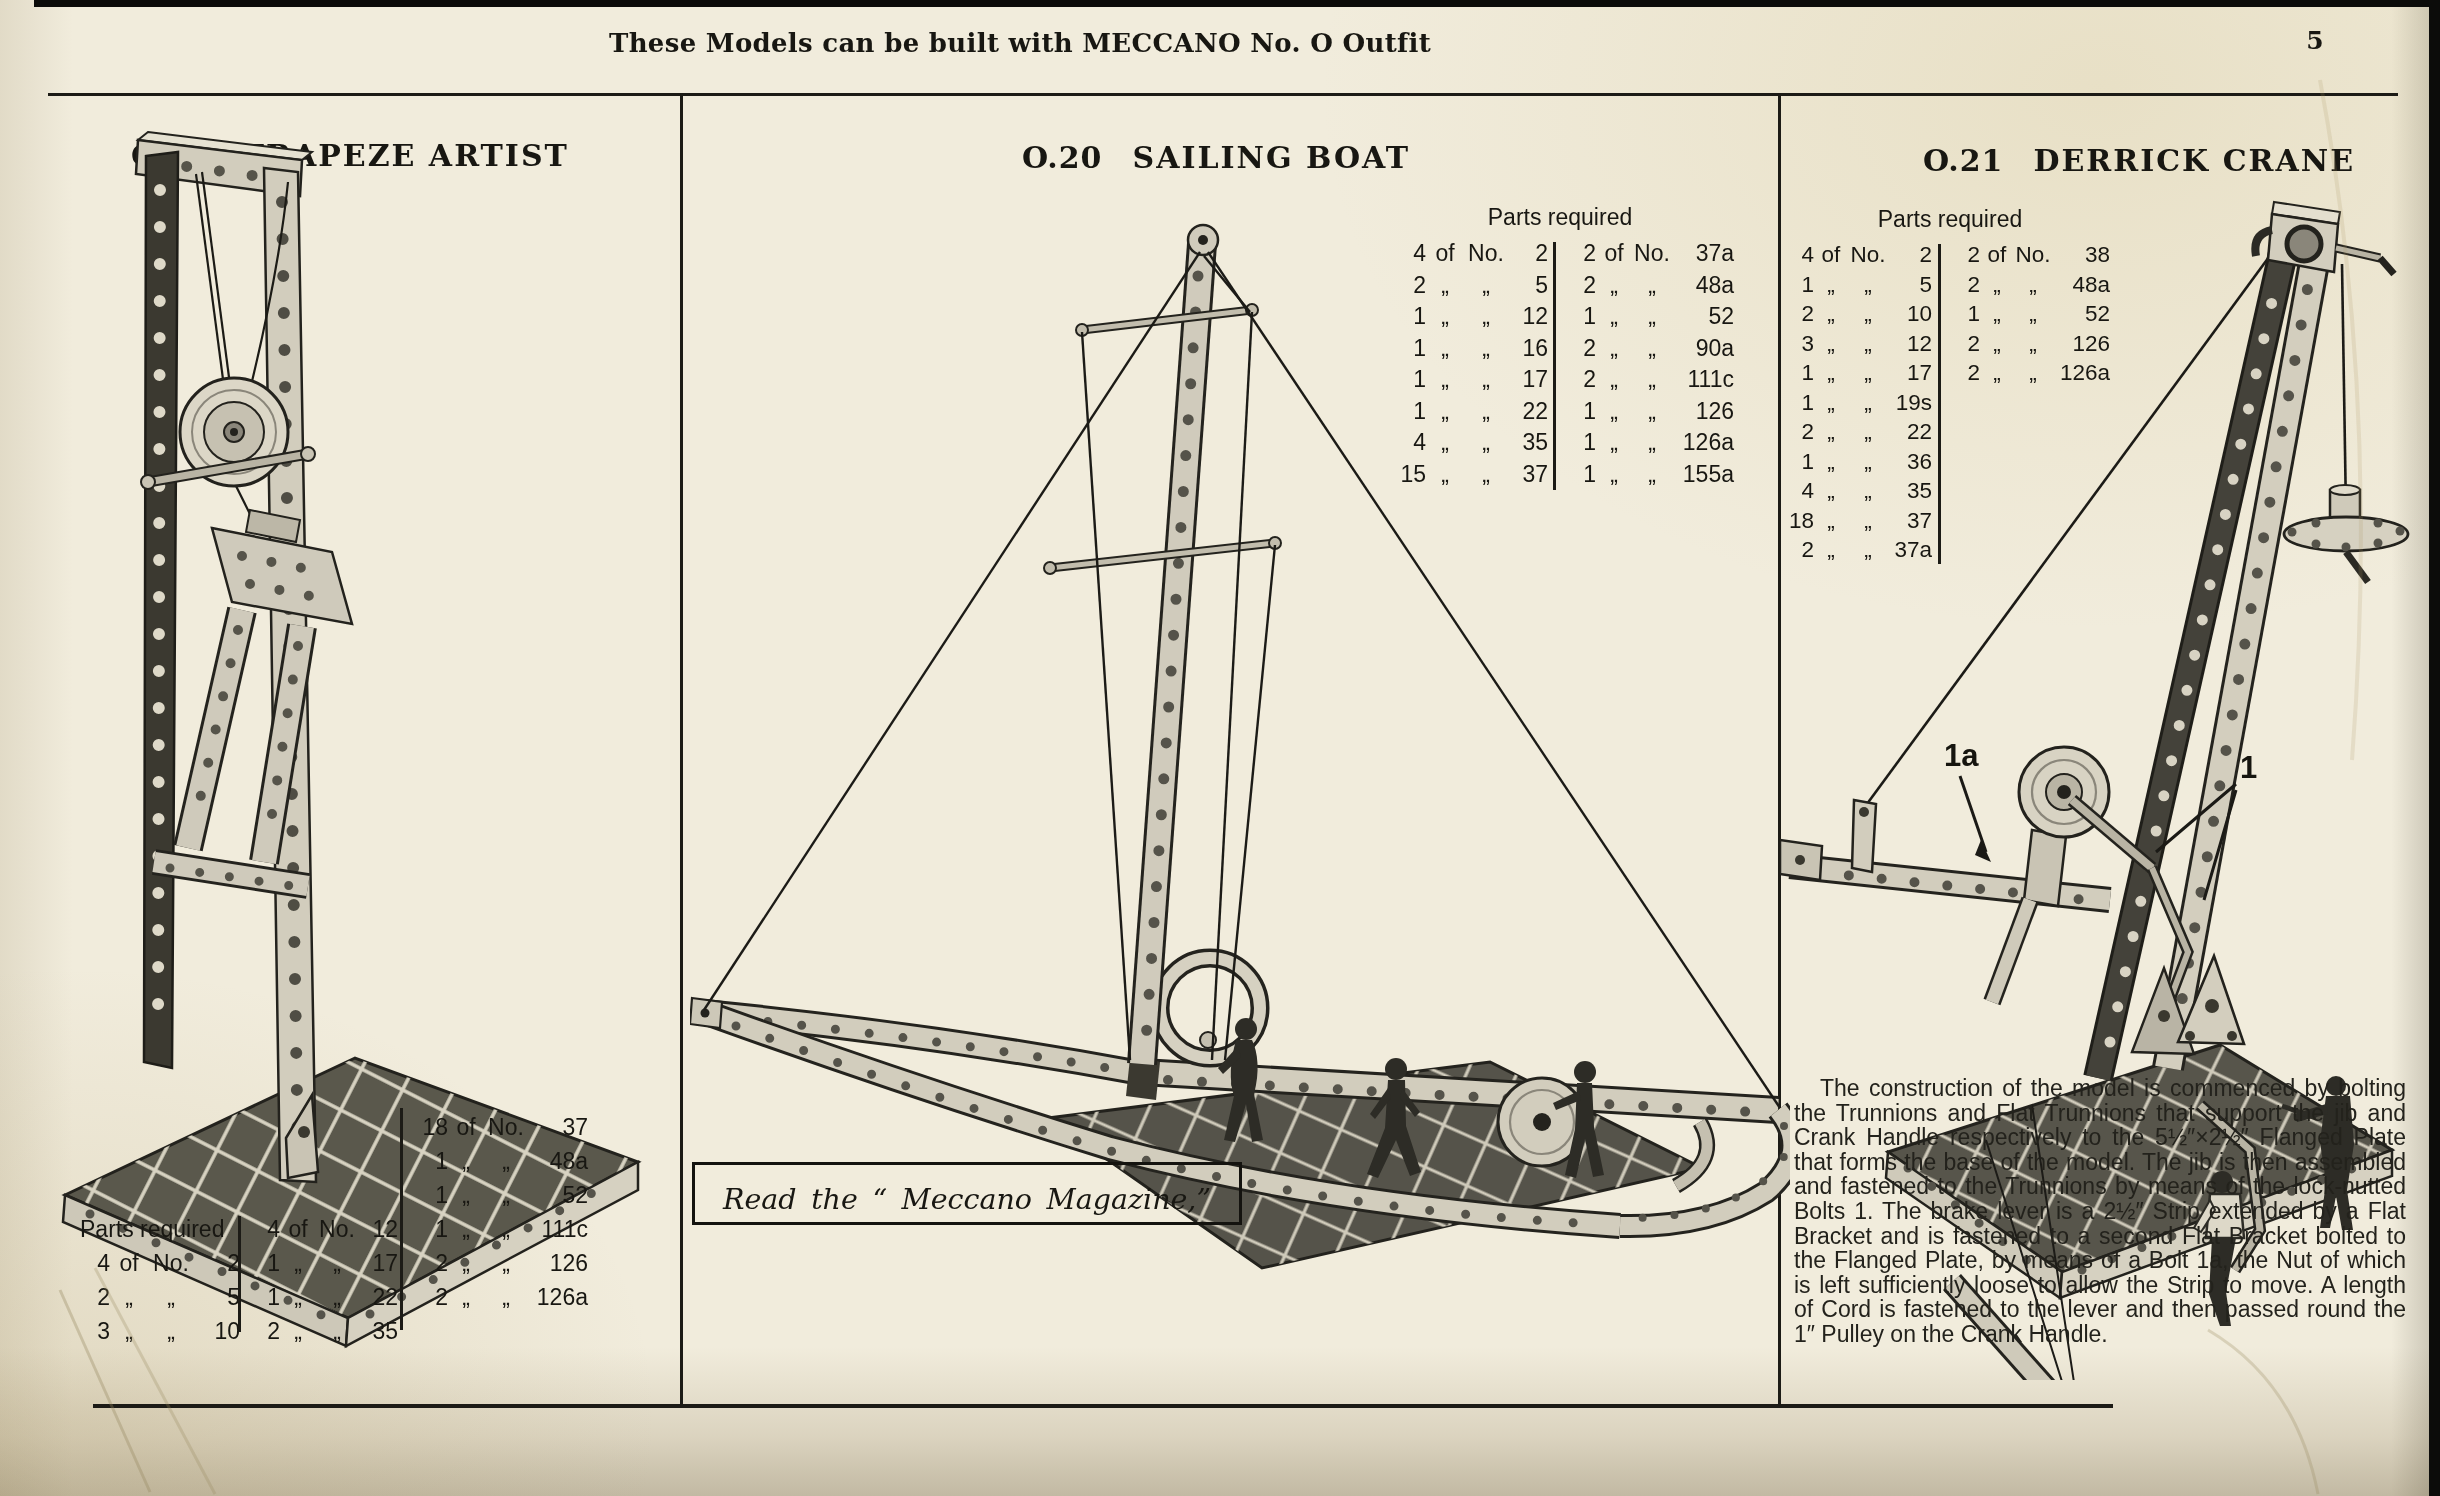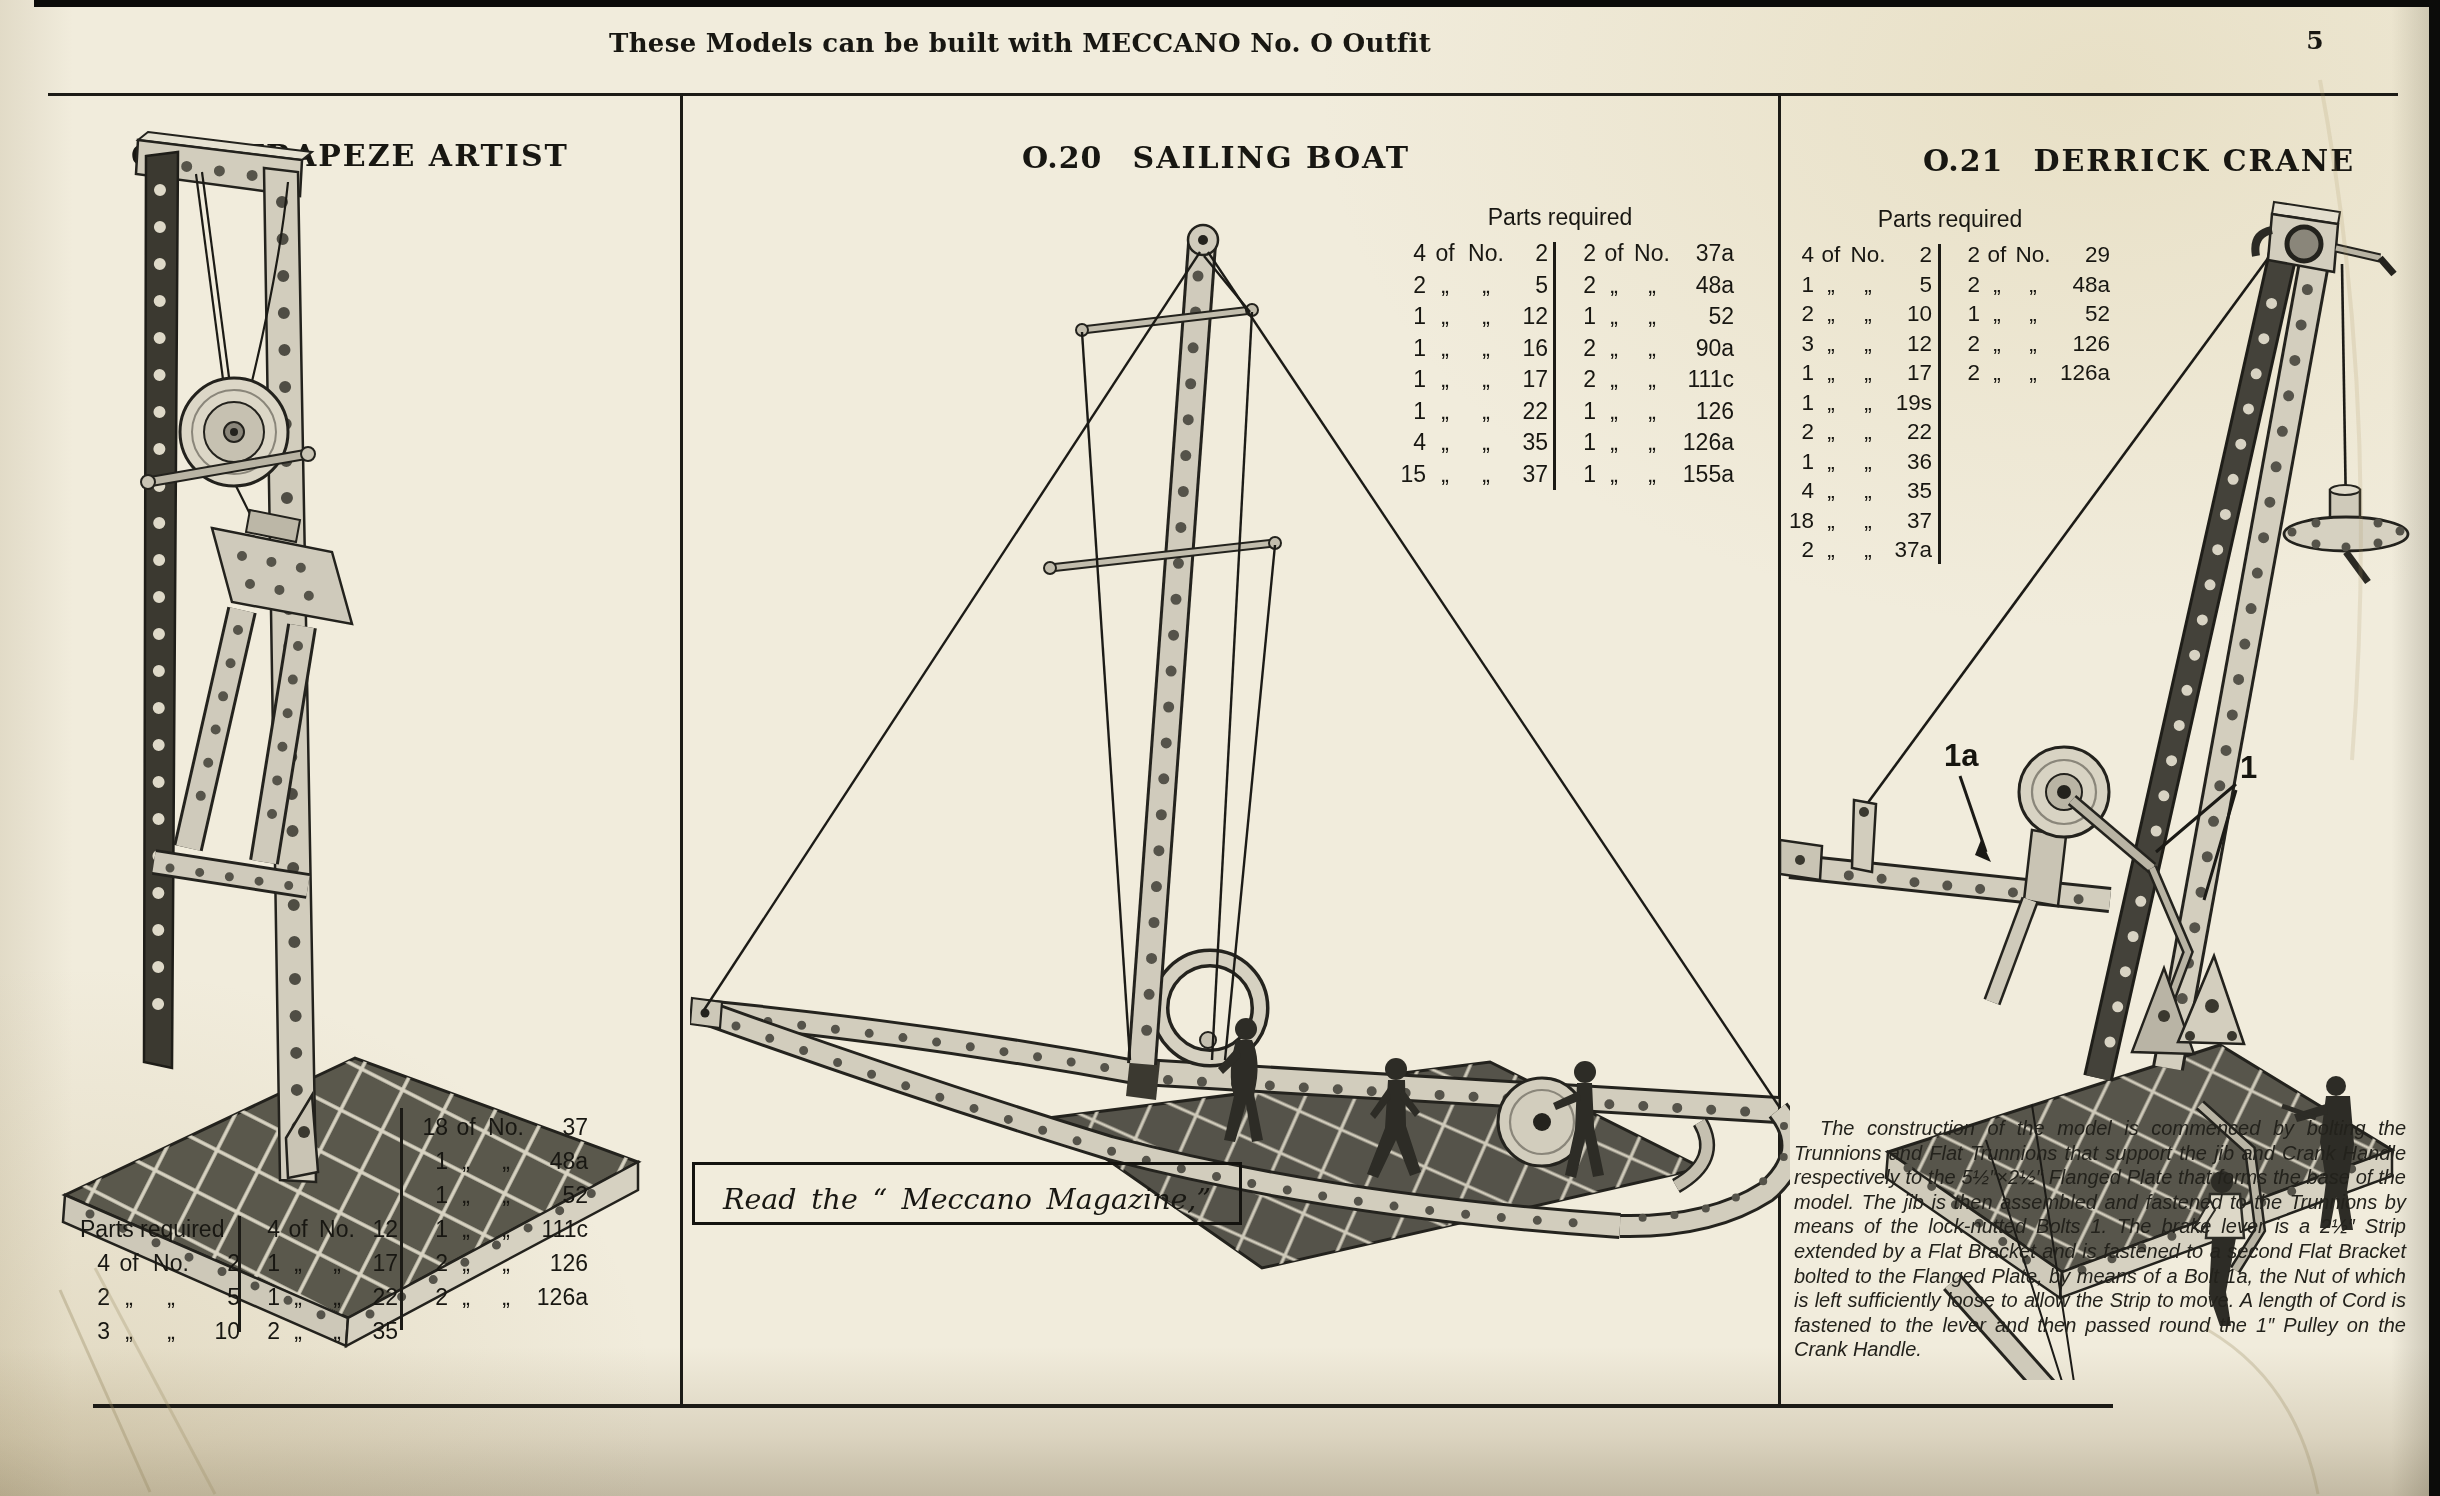--- a/index.html
+++ b/index.html
@@ -38,22 +38,22 @@
   .o21 .prow{height:29.5px;line-height:29.5px;font-size:22.5px;}
   .o21l .q{width:30px}.o21l .a{width:34px}.o21l .b{width:40px}.o21l .n{width:44px}
   .o21r .q{width:24px}.o21r .a{width:34px}.o21r .b{width:38px}.o21r .n{width:58px}
   .phead20{position:absolute;left:1400px;top:204px;width:320px;text-align:center;font-size:23px;}
   .phead21{position:absolute;left:1800px;top:206px;width:300px;text-align:center;font-size:23px;}
   .phead19{height:34px;line-height:34px;}
   .magbox{position:absolute;left:692px;top:1162px;width:488px;border:3.5px solid #14130f;
     padding:13px 28px 0 28px;font-family:"DejaVu Serif","Liberation Serif",serif;
     font-style:italic;font-size:28.5px;line-height:44px;color:#181712;}
   .magbox .jl{text-align:justify;text-align-last:justify;}
-  .desc{position:absolute;left:1794px;top:1116px;width:612px;font-size:20px;line-height:24.6px;
-    text-align:justify;text-indent:26px;color:#23221c;font-style:italic;}
+  .desc{position:absolute;left:1794px;top:1076px;width:612px;font-size:23px;line-height:24.6px;
+    text-align:justify;text-indent:26px;color:#23221c;}
   .illus{position:absolute;}
   svg text.lbl{font-family:"Liberation Sans",sans-serif;font-weight:bold;font-size:31px;fill:#16150f;}
 </style>
 </head>
 <body>
 
 <div class="page">
 
   <div class="edge-top"></div>
   <div class="edge-right"></div>
@@ -540,21 +540,21 @@
       </div>
   </div>
   <div class="rule" style="left:1938px;top:244px;width:2.5px;height:320px;"></div>
   <div class="pcol o21 o21r" style="left:1956px;top:240px;">
     <div>
 
         <div class="prow">
           <span class="q">2</span>
           <span class="a">of</span>
           <span class="b">No.</span>
-          <span class="n">29</span>
+          <span class="n">38</span>
         </div>
 
         <div class="prow">
           <span class="q">2</span>
           <span class="a">„</span>
           <span class="b">„</span>
           <span class="n">48a</span>
         </div>
 
         <div class="prow">

